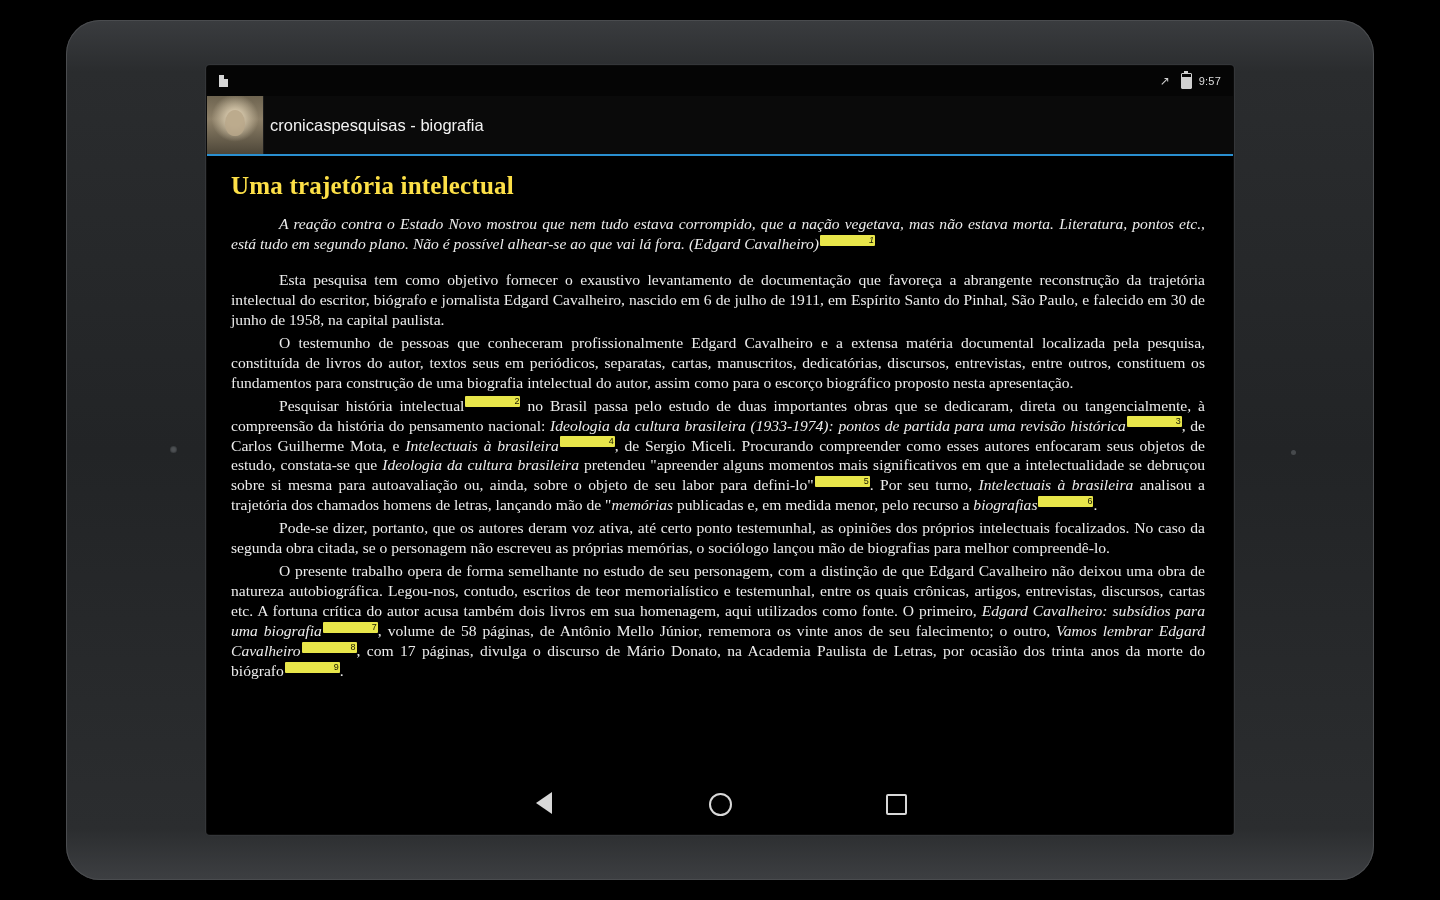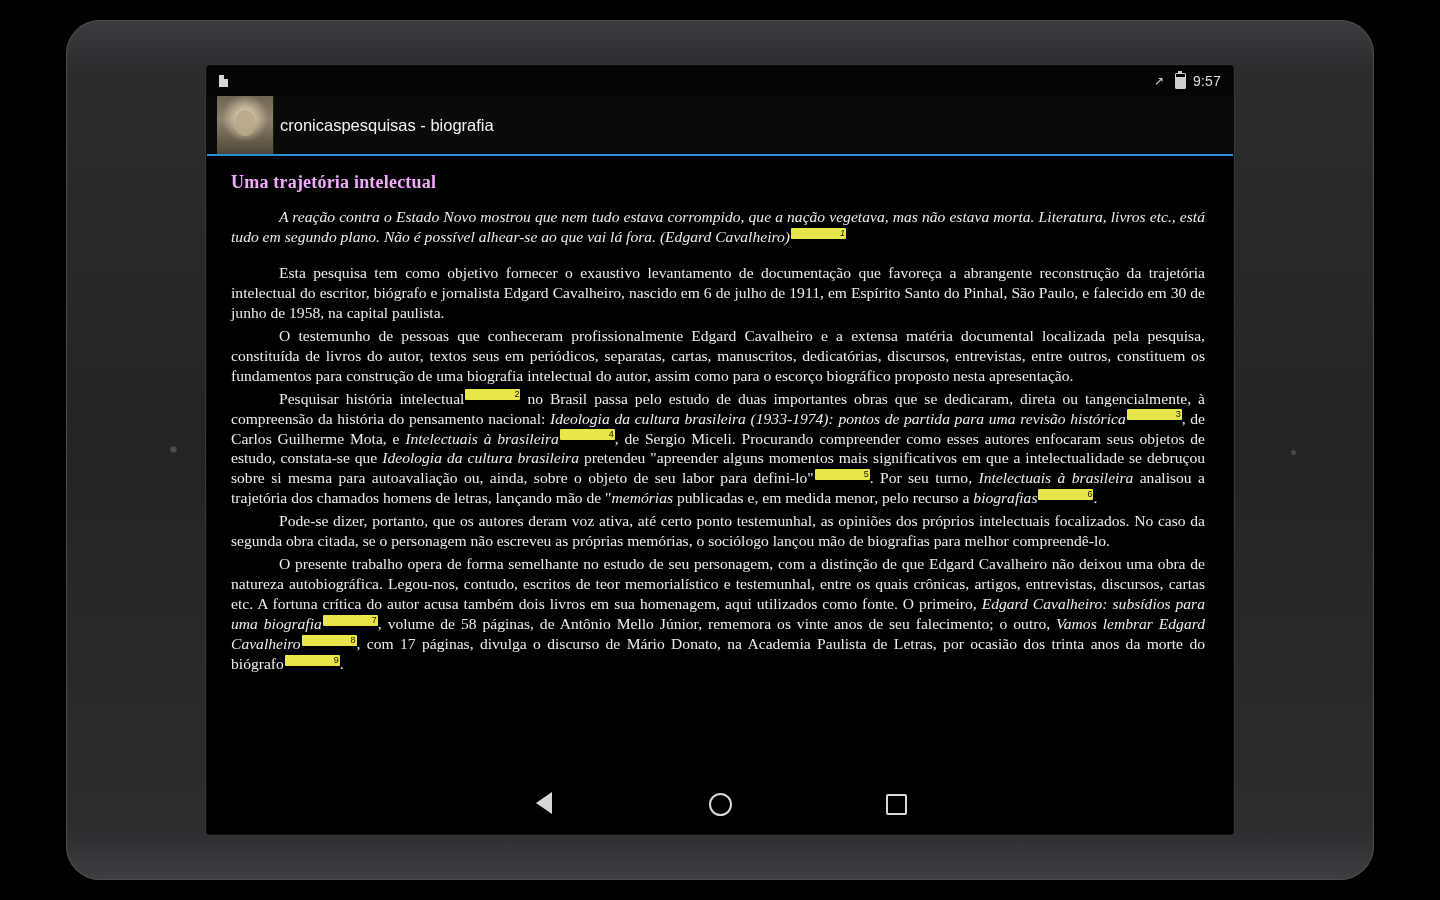--- a/index.html
+++ b/index.html
@@ -103,30 +103,29 @@
     position: relative;
     background: linear-gradient(to top, #cfcfcf 82%, transparent 82%);
   }
   .batt-icon::before {
     content: "";
     position: absolute;
     top: -3px; left: 2px;
     width: 4px; height: 2px;
     background: #cfcfcf;
   }
-  #clock { font-size: 14px; color: #dcdcdc; letter-spacing: .2px; }
+  #clock { font-size: 11px; color: #dcdcdc; letter-spacing: .2px; }
 
   
   #action-bar {
     position: relative;
     height: 58px;
     background: #0a0a0a;
     display: flex;
     align-items: center;
-    padding-left: 10px;
     border-bottom: 2px solid #2a8fd0;
   }
   #app-thumb {
     width: 56px;
     height: 58px;
     background: #5b5344;
     position: relative;
     overflow: hidden;
     flex: 0 0 auto;
     border-right: 1px solid #1b1b1b;
@@ -160,23 +159,23 @@
     top: 90px;
     bottom: 62px;
     left: 0;
     right: 0;
     background: #000;
     padding: 16px 28px 8px 24px;
     overflow: hidden;
   }
   #doc-title {
     font-family: "Liberation Serif", serif;
-    font-size: 18px;
+    font-size: 25px;
     font-weight: bold;
-    color: #f0abfc;
+    color: #fde047;
     margin: 0 0 14px 0;
     letter-spacing: .2px;
   }
   .para {
     font-family: "Liberation Serif", serif;
     font-size: 15.6px;
     line-height: 1.28;
     text-align: justify;
     color: #ececec;
     margin: 0 0 3px 0;
@@ -259,21 +258,21 @@
         <div id="app-thumb">
           <div class="thumb-art"></div>
           <div class="thumb-face"></div>
         </div>
         <div id="action-title">cronicaspesquisas - biografia</div>
       </div>
 
       <div id="doc-area">
         <h1 id="doc-title">Uma trajetória intelectual</h1>
         <div id="doc-body">
-            <p class="para epigraph"><span>A reação contra o Estado Novo mostrou que nem tudo estava corrompido, que a nação vegetava, mas não estava morta. Literatura, livros etc., está tudo em segundo plano. Não é possível alhear-se ao que vai lá fora. (Edgard Cavalheiro)</span><span class="note" style="background: rgb(232, 230, 74);">1</span></p>
+            <p class="para epigraph"><span>A reação contra o Estado Novo mostrou que nem tudo estava corrompido, que a nação vegetava, mas não estava morta. Literatura, pontos etc., está tudo em segundo plano. Não é possível alhear-se ao que vai lá fora. (Edgard Cavalheiro)</span><span class="note" style="background: rgb(232, 230, 74);">1</span></p>
             <p class="para"><span>Esta pesquisa tem como objetivo fornecer o exaustivo levantamento de documentação que favoreça a abrangente reconstrução da trajetória intelectual do escritor, biógrafo e jornalista Edgard Cavalheiro, nascido em 6 de julho de 1911, em Espírito Santo do Pinhal, São Paulo, e falecido em 30 de junho de 1958, na capital paulista.</span></p>
             <p class="para"><span>O testemunho de pessoas que conheceram profissionalmente Edgard Cavalheiro e a extensa matéria documental localizada pela pesquisa, constituída de livros do autor, textos seus em periódicos, separatas, cartas, manuscritos, dedicatórias, discursos, entrevistas, entre outros, constituem os fundamentos para construção de uma biografia intelectual do autor, assim como para o escorço biográfico proposto nesta apresentação.</span></p>
             <p class="para"><span>Pesquisar história intelectual</span><span class="note" style="background: rgb(232, 230, 74);">2</span><span> no Brasil passa pelo estudo de duas importantes obras que se dedicaram, direta ou tangencialmente, à compreensão da história do pensamento nacional: </span><em class="ital">Ideologia da cultura brasileira (1933-1974): pontos de partida para uma revisão histórica</em><span class="note" style="background: rgb(232, 230, 74);">3</span><span>, de Carlos Guilherme Mota, e </span><em class="ital">Intelectuais à brasileira</em><span class="note" style="background: rgb(232, 230, 74);">4</span><span>, de Sergio Miceli. Procurando compreender como esses autores enfocaram seus objetos de estudo, constata-se que </span><em class="ital">Ideologia da cultura brasileira</em><span> pretendeu "apreender alguns momentos mais significativos em que a intelectualidade se debruçou sobre si mesma para autoavaliação ou, ainda, sobre o objeto de seu labor para defini-lo"</span><span class="note" style="background: rgb(232, 230, 74);">5</span><span>. Por seu turno, </span><em class="ital">Intelectuais à brasileira</em><span> analisou a trajetória dos chamados homens de letras, lançando mão de "</span><em class="ital">memórias</em><span> publicadas e, em medida menor, pelo recurso a </span><em class="ital">biografias</em><span class="note" style="background: rgb(232, 230, 74);">6</span><span>.</span></p>
             <p class="para"><span>Pode-se dizer, portanto, que os autores deram voz ativa, até certo ponto testemunhal, as opiniões dos próprios intelectuais focalizados. No caso da segunda obra citada, se o personagem não escreveu as próprias memórias, o sociólogo lançou mão de biografias para melhor compreendê-lo.</span></p>
             <p class="para"><span>O presente trabalho opera de forma semelhante no estudo de seu personagem, com a distinção de que Edgard Cavalheiro não deixou uma obra de natureza autobiográfica. Legou-nos, contudo, escritos de teor memorialístico e testemunhal, entre os quais crônicas, artigos, entrevistas, discursos, cartas etc. A fortuna crítica do autor acusa também dois livros em sua homenagem, aqui utilizados como fonte. O primeiro, </span><em class="ital">Edgard Cavalheiro: subsídios para uma biografia</em><span class="note" style="background: rgb(232, 230, 74);">7</span><span>, volume de 58 páginas, de Antônio Mello Júnior, rememora os vinte anos de seu falecimento; o outro, </span><em class="ital">Vamos lembrar Edgard Cavalheiro</em><span class="note" style="background: rgb(232, 230, 74);">8</span><span>, com 17 páginas, divulga o discurso de Mário Donato, na Academia Paulista de Letras, por ocasião dos trinta anos da morte do biógrafo</span><span class="note" style="background: rgb(232, 230, 74);">9</span><span>.</span></p>
           </div>
       </div>
 
       <div id="nav-bar">
         <div class="nav-btn">

